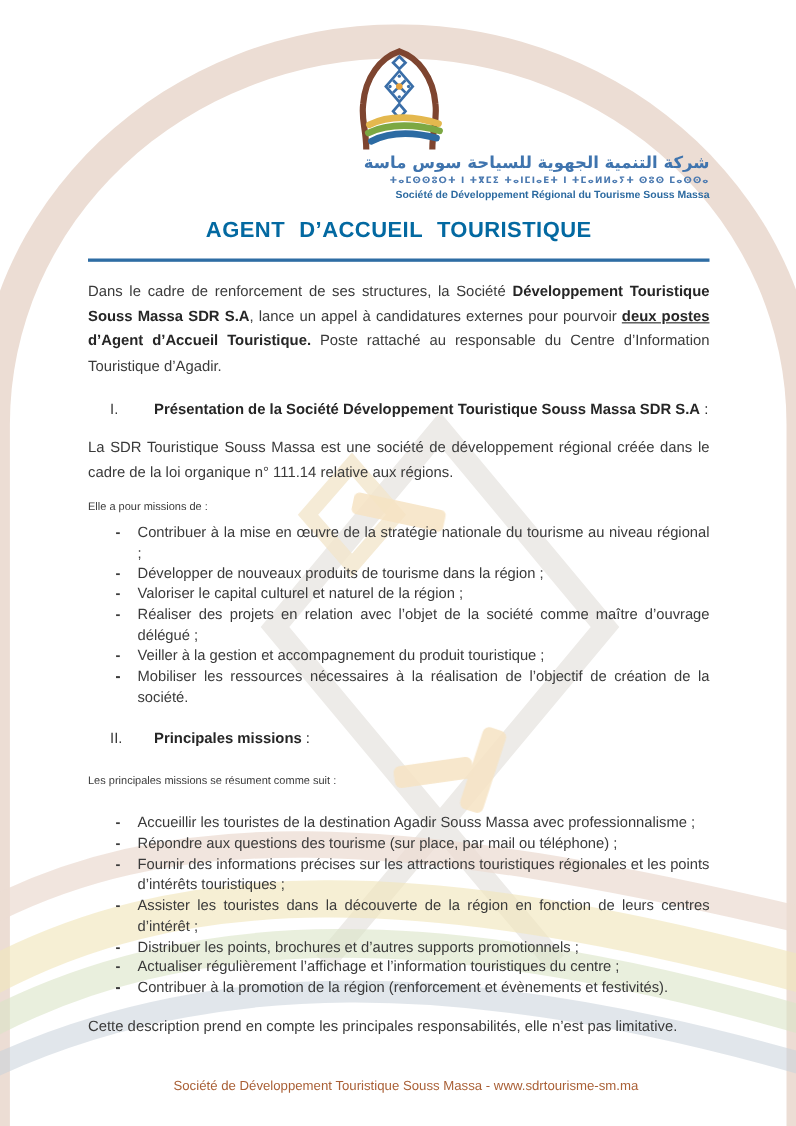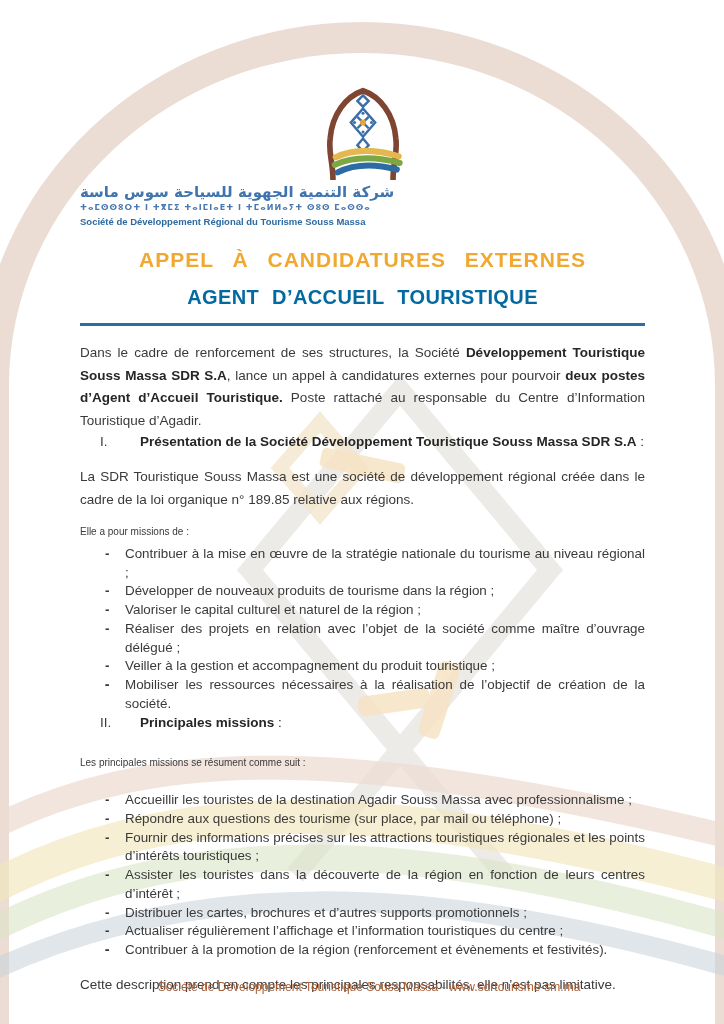--- a/index.html
+++ b/index.html
@@ -16,43 +16,43 @@
   .arch-bg{
     position:absolute;left:-22px;right:-22px;top:22px;height:1700px;
     border:31px solid #ecddd4;border-bottom:none;
     border-radius:50% 50% 0 0 / 21% 21% 0 0;
     z-index:0;pointer-events:none;
   }
   .center-watermark{position:absolute;left:170px;top:360px;z-index:0;pointer-events:none;}
   .waves-watermark{position:absolute;left:0;bottom:0;z-index:0;pointer-events:none;}
   
   .content{position:relative;z-index:2;padding:0 79px 0 80px;}
-  .logo-block{text-align:left;padding-top:40px;line-height:1;margin-top:44px;}
+  .logo-block{text-align:right;padding-top:40px;line-height:1;}
   .logo-mark{display:block;margin:0 auto;}
   .arabic{direction:rtl;font-family:"DejaVu Sans",sans-serif;font-size:15px;line-height:20px;margin-top:2px;color:#3f74ae;font-weight:bold;}
   .tifinagh{font-family:"DejaVu Sans",sans-serif;font-size:8px;line-height:11px;letter-spacing:1px;color:#4a79b0;font-weight:bold;}
   .latin-name{font-size:9.5px;line-height:13px;margin-top:2px;color:#2c6aa0;font-weight:bold;}
   .title{
     margin:20px 0 0;text-align:center;
     font-size:21px;line-height:24px;font-weight:bold;
     color:#f0a830;letter-spacing:1px;word-spacing:12px;
   }
   .subtitle{
     margin:13px 0 0;text-align:center;
     font-size:20px;line-height:24px;font-weight:bold;
     color:#0369a1;letter-spacing:.4px;word-spacing:7px;
   }
   .rule{margin-top:14px;height:3px;background:#2e6da4;}
   p{margin:0;}
   .body-text{font-size:13.5px;line-height:22.5px;}
   .justify{text-align:justify;}
   .intro{margin-top:16px;}
   .b{font-weight:bold;color:#262626;}
-  .u{}
-  .sec-heading{font-size:13.5px;line-height:20px;padding-left:20px;color:#262626;}
+  .u{text-decoration:underline;}
+  .sec-heading{margin-top:18px;font-size:13.5px;line-height:20px;padding-left:20px;color:#262626;}
   .numeral{display:inline-block;width:40px;font-weight:normal;color:#3a3a3a;}
   .sec-title{font-weight:bold;}
   .sec-para{margin-top:14px;}
   .lead{margin-top:11px;font-size:10px;line-height:20px;}
   .lead2{margin-top:20px;}
   .dash-list{list-style:none;margin:3px 0 0;padding:0;}
   .dash-list.second{margin-top:18px;}
   .dash-list li{
     position:relative;padding-left:45px;
     font-size:13.4px;line-height:18.7px;
@@ -110,29 +110,28 @@
         <circle cx="74" cy="41" r="1.6" fill="#3a6ea8"></circle>
         <path d="M36,78 C56,68 82,70 103,77" stroke="#e4b84e" stroke-width="6.5" fill="none" stroke-linecap="round"></path>
         <path d="M35,86 C56,76 83,78 104,84" stroke="#7ca843" stroke-width="6.5" fill="none" stroke-linecap="round"></path>
         <path d="M38,94 C58,84 82,86 101,91" stroke="#2c6ba3" stroke-width="6.5" fill="none" stroke-linecap="round"></path>
       </svg>
       <div class="arabic">شركة التنمية الجهوية للسياحة سوس ماسة</div>
       <div class="tifinagh">ⵜⴰⵎⵙⵙⵓⵔⵜ ⵏ ⵜⴳⵎⵉ ⵜⴰⵏⵎⵏⴰⴹⵜ ⵏ ⵜⵎⴰⵍⵍⴰⵢⵜ ⵙⵓⵙ ⵎⴰⵙⵙⴰ</div>
       <div class="latin-name">Société de Développement Régional du Tourisme Souss Massa</div>
     </header>
 
-    <h1 class="title">APPEL À CANDIDATURES EXTERNES</h1>
     <h2 class="subtitle">AGENT D’ACCUEIL TOURISTIQUE</h2>
     <div class="rule"></div>
 
     <p class="body-text justify intro"><span>Dans le cadre de renforcement de ses structures, la Société </span><span class="b">Développement Touristique Souss Massa SDR S.A</span><span>, lance un appel à candidatures externes pour pourvoir </span><span class="b u">deux postes</span><span class="b"> d’Agent d’Accueil Touristique.</span><span> Poste rattaché au responsable du Centre d’Information Touristique d’Agadir.</span></p>
 
     <div class="sec-heading"><span class="numeral">I.</span><span class="sec-title">Présentation de la Société Développement Touristique Souss Massa SDR S.A</span><span> :</span></div>
 
-    <p class="body-text justify sec-para">La SDR Touristique Souss Massa est une société de développement régional créée dans le cadre de la loi organique n° 189.85 relative aux régions.</p>
+    <p class="body-text justify sec-para">La SDR Touristique Souss Massa est une société de développement régional créée dans le cadre de la loi organique n° 111.14 relative aux régions.</p>
 
     <p class="lead">Elle a pour missions de :</p>
 
     <ul class="dash-list">
       <li><span class="dash">-</span><span>Contribuer à la mise en œuvre de la stratégie nationale du tourisme au niveau régional ;</span></li>
       <li><span class="dash">-</span><span>Développer de nouveaux produits de tourisme dans la région ;</span></li>
       <li><span class="dash">-</span><span>Valoriser le capital culturel et naturel de la région ;</span></li>
       <li><span class="dash">-</span><span>Réaliser des projets en relation avec l’objet de la société comme maître d’ouvrage délégué ;</span></li>
       <li><span class="dash">-</span><span>Veiller à la gestion et accompagnement du produit touristique ;</span></li>
       <li><span class="dash">-</span></li>
@@ -141,21 +140,21 @@
 
     <div class="sec-heading"><span class="numeral">II.</span><span class="sec-title">Principales missions</span><span> :</span></div>
 
     <p class="lead lead2">Les principales missions se résument comme suit :</p>
 
     <ul class="dash-list second">
       <li><span class="dash">-</span><span>Accueillir les touristes de la destination Agadir Souss Massa avec professionnalisme ;</span></li>
       <li><span class="dash">-</span><span>Répondre aux questions des tourisme (sur place, par mail ou téléphone) ;</span></li>
       <li><span class="dash">-</span><span>Fournir des informations précises sur les attractions touristiques régionales et les points d’intérêts touristiques ;</span></li>
       <li><span class="dash">-</span><span>Assister les touristes dans la découverte de la région en fonction de leurs centres d’intérêt ;</span></li>
-      <li><span class="dash">-</span><span>Distribuer les cartes, brochures et d’autres supports promotionnels ;</span></li>
+      <li><span class="dash">-</span><span>Distribuer les points, brochures et d’autres supports promotionnels ;</span></li>
       <li><span class="dash">-</span><span>Actualiser régulièrement l’affichage et l’information touristiques du centre ;</span></li>
       <li><span class="dash">-</span></li>
       <li><span class="dash">-</span><span>Contribuer à la promotion de la région (renforcement et évènements et festivités).</span></li>
     </ul>
 
     <p class="closing">Cette description prend en compte les principales responsabilités, elle n’est pas limitative.</p>
 
   </div>
 
   <footer class="footer">Société de Développement Touristique Souss Massa - www.sdrtourisme-sm.ma</footer>

